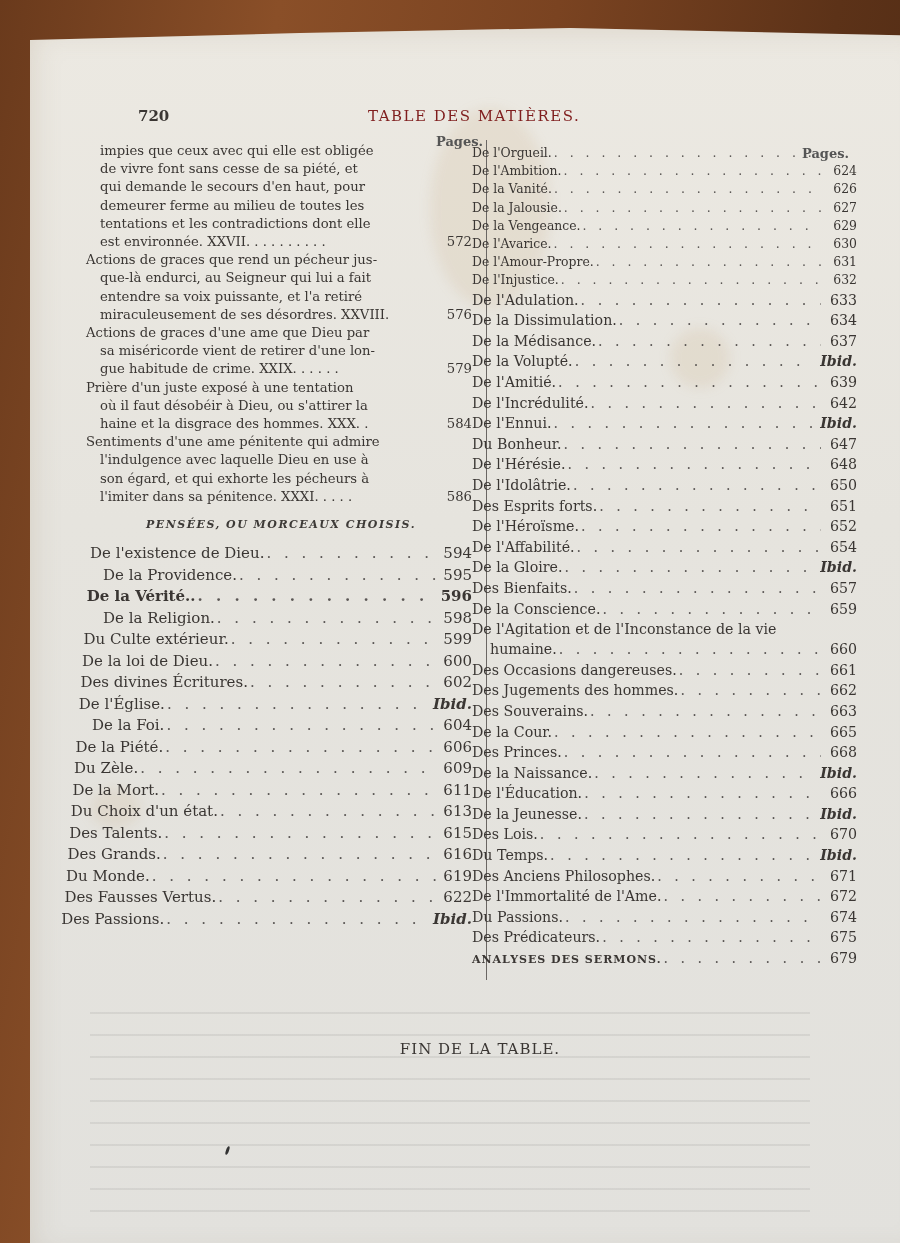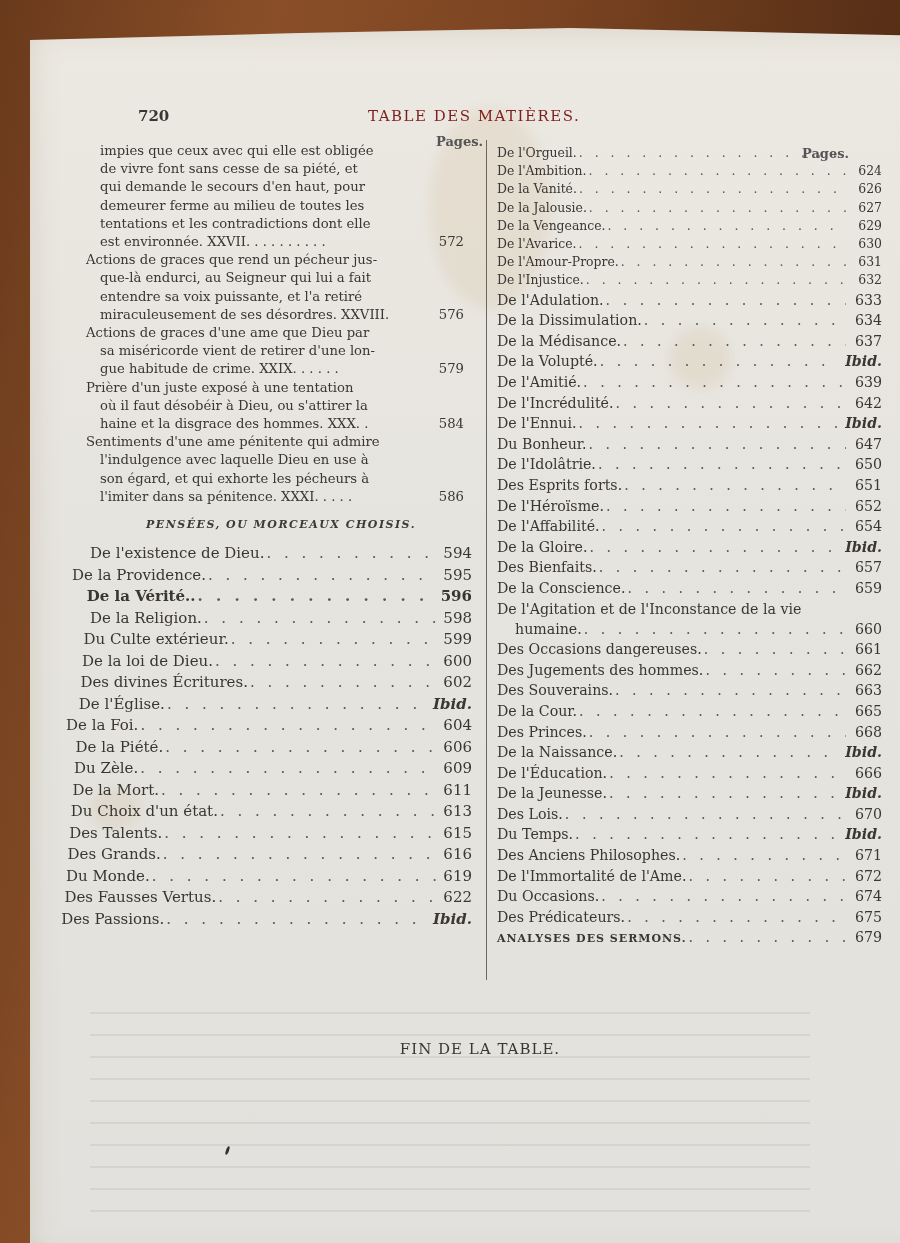--- a/index.html
+++ b/index.html
@@ -14,25 +14,25 @@
       clip-path: polygon(0 12px, 30% 5px, 60% 0, 100% 8px, 100% 100%, 0 100%);
       box-shadow: inset 0 0 30px rgba(160,140,110,0.25);
     }
     .stain { position: absolute; border-radius: 50%; background: rgba(190,150,90,0.12); filter: blur(6px); }
     .header { position: absolute; top: 107px; left: 0; width: 712px; height: 24px; }
     .page-number { position: absolute; left: 138px; top: 0; font-size: 15px; font-weight: bold; color: #3a3633; }
     .running-title { position: absolute; left: 368px; top: 0; font-size: 15px; letter-spacing: 1.5px; color: #7f1d1d; }
     .pages-label { position: absolute; font-size: 13px; color: #555; font-weight: bold; }
     .divider { position: absolute; left: 486px; top: 140px; width: 1px; height: 840px; background: #6a6663; }
     .col-left { position: absolute; left: 60px; top: 142px; width: 412px; color: #3a3633; }
-    .col-right { position: absolute; left: 497px; top: 144px; width: 385px; color: #3a3633; }
+    .col-right { position: absolute; left: 472px; top: 144px; width: 385px; color: #3a3633; }
     .prayer { font-size: 13.2px; line-height: 18.2px; position: relative; padding-left: 40px; padding-right: 46px; text-align: justify; }
     .prayer .line { display: block; white-space: nowrap; }
     .prayer .first { margin-left: -14px; }
-    .prayer .pg { position: absolute; right: 8px; bottom: 0; }
+    .prayer .pg { position: absolute; right: 0; bottom: 0; }
     .section-heading { text-align: center; font-size: 11px; letter-spacing: 1.5px; font-weight: bold; margin: 12px 0 12px 30px; color: #3d3a37; font-style: italic; }
     .entry { display: flex; align-items: baseline; font-size: 15px; line-height: 21.5px; white-space: nowrap; }
     .entry .label { padding-right: 2px; }
     .entry .dots { flex: 1; overflow: hidden; letter-spacing: 4px; color: #5a5654; }
     .entry .dots::after { content: ". . . . . . . . . . . . . . . . . . . . . . . . . . . . . . . . . . . . . . . . . . . . . . . . . . . . . ."; }
     .entry .pg { padding-left: 6px; min-width: 30px; text-align: right; }
     .entry .pg.ibid { font-style: italic; font-weight: bold; min-width: 36px; }
     .col-right .entry { font-size: 14.2px; line-height: 20.6px; }
     .col-right .entry.small { font-size: 12.4px; line-height: 18.2px; }
     .entry.wrap-head { line-height: 20px; }
@@ -98,31 +98,31 @@
         <span class="pg">586</span>
       </div>
     </div>
   <div class="section-heading">PENSÉES, OU MORCEAUX CHOISIS.</div>
   <div id="left-entries">
       <div class="entry" style="margin-left: 30px;">
         <span class="label">De l'existence de Dieu.</span>
         <span class="dots"></span>
         <span class="pg">594</span>
       </div>
-      <div class="entry" style="margin-left: 12px; justify-content: flex-end;">
+      <div class="entry" style="margin-left: 43px; justify-content: flex-end;">
         <span class="label">De la Providence.</span>
         <span class="dots"></span>
         <span class="pg">595</span>
       </div>
       <div class="entry" style="margin-left: 26.8px; font-weight: bold;">
         <span class="label">De la Vérité..</span>
         <span class="dots"></span>
         <span class="pg">596</span>
       </div>
-      <div class="entry" style="margin-left: 30px;">
+      <div class="entry" style="margin-left: 43px;">
         <span class="label">De la Religion.</span>
         <span class="dots"></span>
         <span class="pg">598</span>
       </div>
       <div class="entry" style="margin-left: 23.6px;">
         <span class="label">Du Culte extérieur.</span>
         <span class="dots"></span>
         <span class="pg">599</span>
       </div>
       <div class="entry" style="margin-left: 22px;">
@@ -133,21 +133,21 @@
       <div class="entry" style="margin-left: 20.4px;">
         <span class="label">Des divines Écritures.</span>
         <span class="dots"></span>
         <span class="pg">602</span>
       </div>
       <div class="entry" style="margin-left: 18.8px;">
         <span class="label">De l'Église.</span>
         <span class="dots"></span>
         <span class="pg ibid">Ibid.</span>
       </div>
-      <div class="entry" style="margin-left: 6px;">
+      <div class="entry" style="margin-left: 32px;">
         <span class="label">De la Foi.</span>
         <span class="dots"></span>
         <span class="pg">604</span>
       </div>
       <div class="entry" style="margin-left: 15.6px;">
         <span class="label">De la Piété.</span>
         <span class="dots"></span>
         <span class="pg">606</span>
       </div>
       <div class="entry" style="margin-left: 14px;">
@@ -269,20 +269,25 @@
       </div>
       <div class="entry">
         <span class="label">De l'Ennui.</span>
         <span class="dots"></span>
         <span class="pg ibid">Ibid.</span>
       </div>
       <div class="entry">
         <span class="label">Du Bonheur.</span>
         <span class="dots"></span>
         <span class="pg">647</span>
+      </div>
+      <div class="entry">
+        <span class="label">De l'Hérésie.</span>
+        <span class="dots"></span>
+        <span class="pg">648</span>
       </div>
       <div class="entry">
         <span class="label">De l'Idolâtrie.</span>
         <span class="dots"></span>
         <span class="pg">650</span>
       </div>
       <div class="entry">
         <span class="label">Des Esprits forts.</span>
         <span class="dots"></span>
         <span class="pg">651</span>
@@ -372,21 +377,21 @@
         <span class="label">Des Anciens Philosophes.</span>
         <span class="dots"></span>
         <span class="pg">671</span>
       </div>
       <div class="entry">
         <span class="label">De l'Immortalité de l'Ame.</span>
         <span class="dots"></span>
         <span class="pg">672</span>
       </div>
       <div class="entry">
-        <span class="label">Du Occasions.</span>
+        <span class="label">Du Passions.</span>
         <span class="dots"></span>
         <span class="pg">674</span>
       </div>
       <div class="entry">
         <span class="label">Des Prédicateurs.</span>
         <span class="dots"></span>
         <span class="pg">675</span>
       </div>
       <div class="entry caps">
         <span class="label">ANALYSES DES SERMONS.</span>

